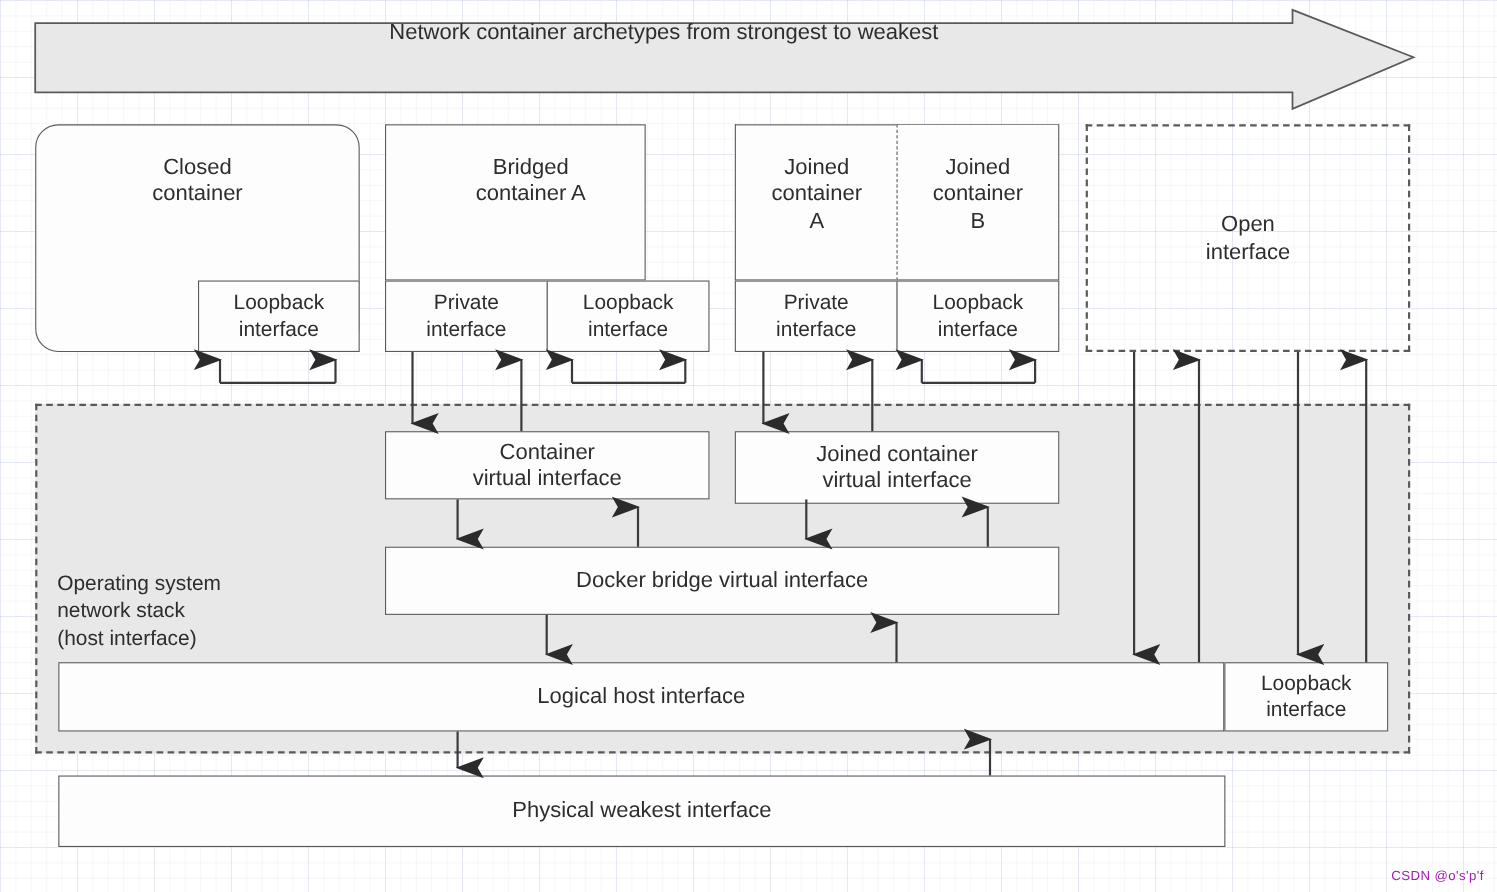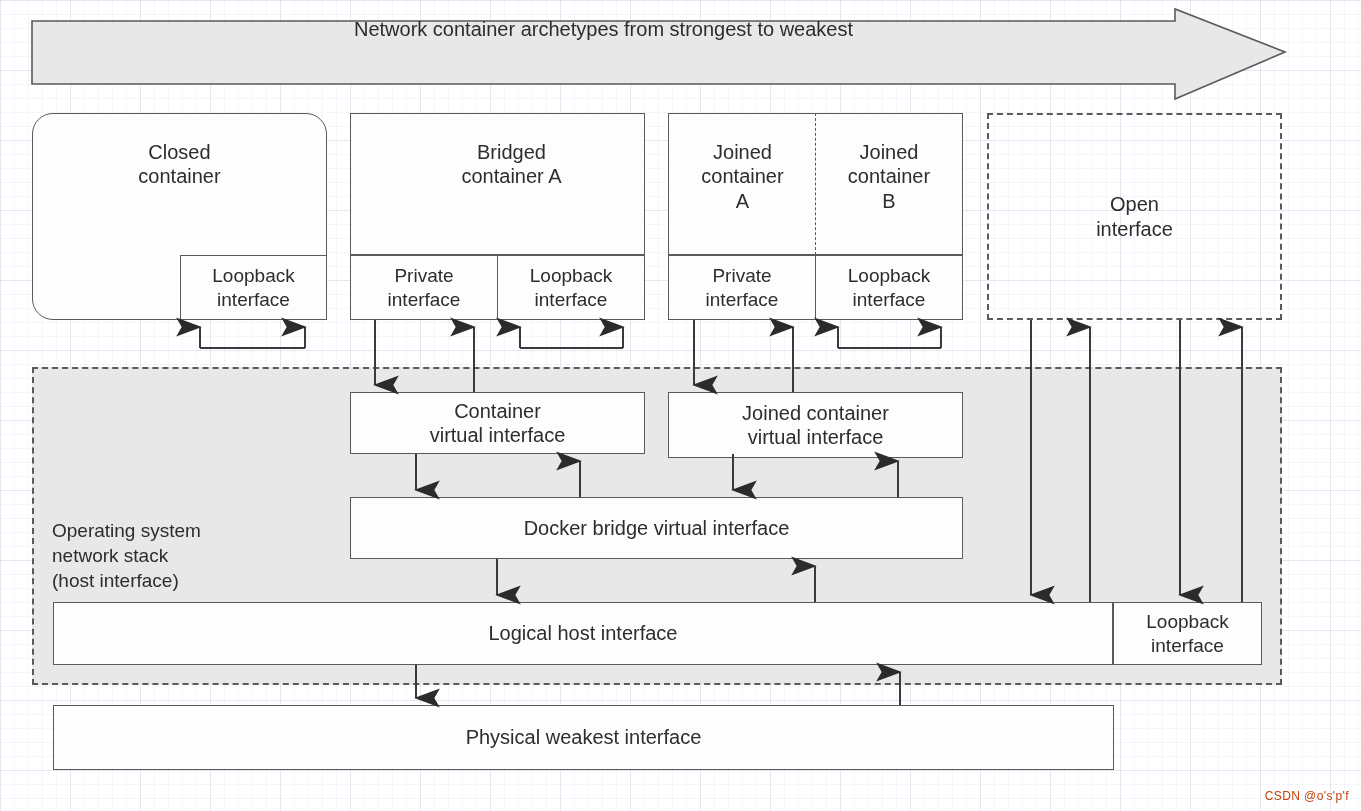--- a/index.html
+++ b/index.html
@@ -66,21 +66,21 @@
     line-height: 1.32;
     white-space: pre-line;
     color: #2d2d2d;
     margin-top: 40px;
   }
   .watermark {
     position: absolute;
     right: 12px;
     bottom: 8px;
     font-size: 12px;
-    color: #c2410c;
+    color: #a21caf;
     letter-spacing: .4px;
     font-family: "Liberation Sans", sans-serif;
   }
   svg { position: absolute; left: 0; top: 0; overflow: visible; }
   .ln { stroke: #3a3a3a; stroke-width: 2; fill: none; }
   .arrowhead { fill: #2b2b2b; }
   .banner-text {
     position: absolute;
     left: 32px;
     top: 18px;
@@ -107,21 +107,21 @@
   <div class="node dashed shaded" style="left:32px; top:367px; width:1250px; height:318px;"></div>
   <div class="osstack-label">Operating system
 network stack
 (host interface)</div>
 
   <div class="node solid lbl-top fs20" style="left:32px; top:113px; width:295px; height:207px;border-radius:21px;">Closed
 container</div>
   <div class="node solid fs19" style="left:180px; top:255px; width:147px; height:65px;">Loopback
 interface</div>
 
-  <div class="node solid lbl-top fs20" style="left:350px; top:113px; width:295px; height:142px;padding-left:28px;">Bridged
+  <div class="node solid lbl-top fs20" style="left:350px; top:113px; width:237px; height:142px;padding-left:28px;">Bridged
 container A</div>
   <div class="node solid fs19" style="left:350px; top:255px; width:148px; height:65px;">Private
 interface</div>
   <div class="node solid fs19" style="left:497px; top:255px; width:148px; height:65px;">Loopback
 interface</div>
 
   <div class="node solid lbl-top fs20" style="left:668px; top:113px; width:148px; height:142px; border-right:none;">Joined
 container
 A</div>
   <div class="node solid lbl-top fs20" style="left:815px; top:113px; width:148px; height:142px; border-left:1.6px dashed #5a5a5a;">Joined

